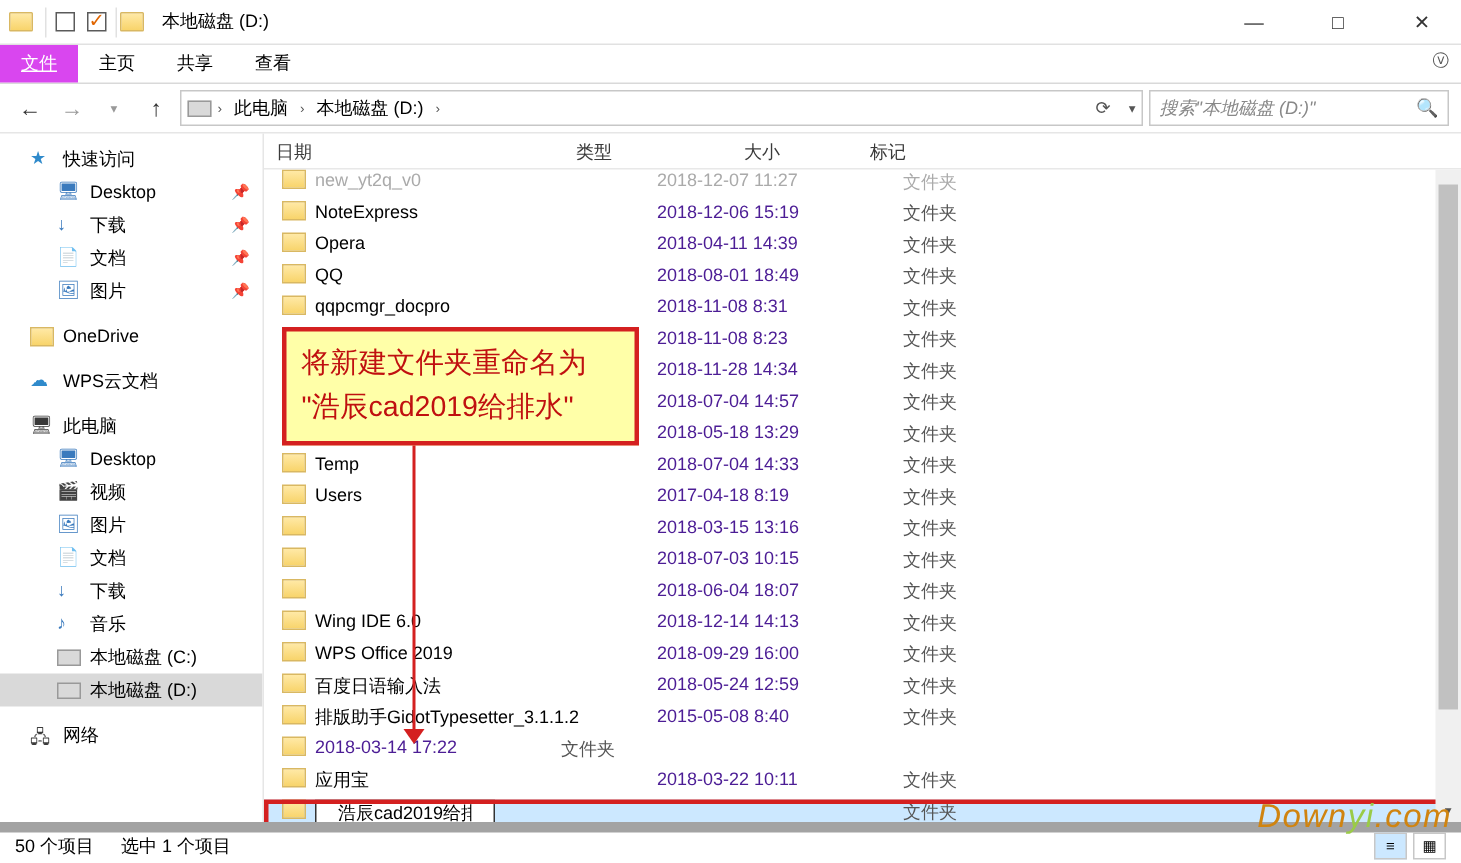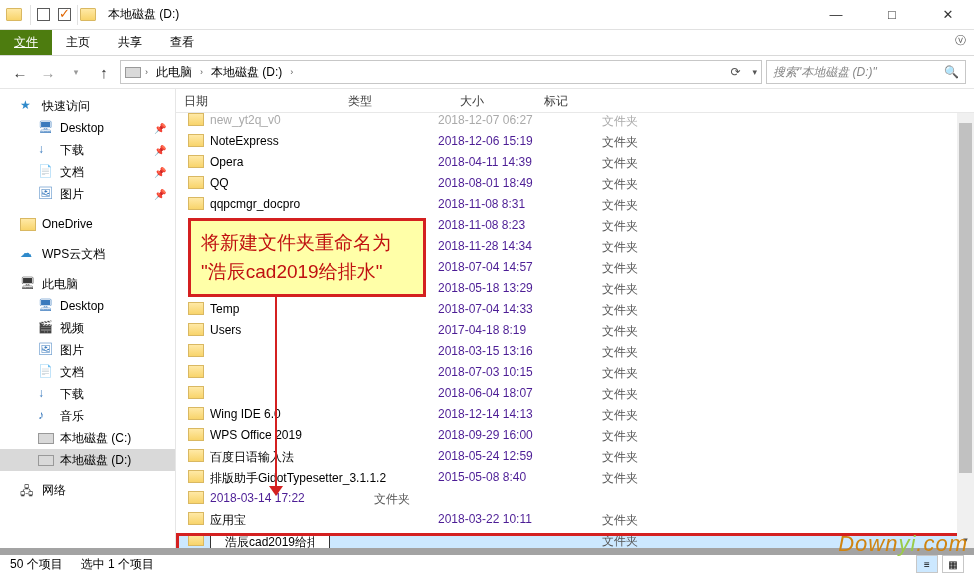--- a/index.html
+++ b/index.html
@@ -10,21 +10,21 @@
 .titlebar .wc span { width:40px; text-align:center; color:#333; font-size:13px; }
 .titlebar .ico { margin-right:6px; }
 .chk { width:13px; height:13px; border:1px solid #5a5a5a; margin:0 4px; display:inline-block; vertical-align:middle; }
 .chk.checked { background:#fff; position:relative; }
 .chk.checked::after { content:"✓"; color:#e06500; position:absolute; top:-3px; left:0; font-size:13px; }
 .fico { width:16px; height:13px; background:linear-gradient(#ffe9a6,#f8d46b); border:1px solid #d9b862; border-radius:1px; display:inline-block; vertical-align:middle; }
 .vline { width:1px; height:20px; background:#e1e1e1; display:inline-block; margin:0 2px; vertical-align:middle; }
 
 .ribbon { display:flex; height:26px; align-items:flex-start; border-bottom:1px solid #d9d9d9; background:#fff; }
 .ribbon-tab { padding:4px 14px; font-size:12px; }
-.ribbon-tab.active { background:#4d7c0f; color:#fff;text-decoration:underline; }
+.ribbon-tab.active { background:#d946ef; color:#fff;text-decoration:underline; }
 .ribbon-right { margin-left:auto; display:flex; gap:8px; padding:3px 8px; }
 
 .addr { display:flex; align-items:center; height:32px; padding:3px 8px; background:#fff; gap:4px; }
 .nav-btn { width:24px; height:24px; display:flex; align-items:center; justify-content:center; color:#999; font-size:15px; }
 .nav-btn.en { color:#333; }
 .addr-box { flex:1; border:1px solid #c7c7c7; height:24px; display:flex; align-items:center; padding:0 4px; gap:4px; }
 .crumb { padding:2px 4px; display:flex; align-items:center; gap:2px; }
 .crumb-sep { font-size:9px; color:#555; }
 .search-box { width:200px; border:1px solid #c7c7c7; height:24px; display:flex; align-items:center; padding:0 6px; color:#888; font-style:italic; }
 .search-box .sico { margin-left:auto; font-style:normal; color:#555; }
@@ -42,21 +42,21 @@
 .folder-i { background:linear-gradient(#ffe9a6,#f8d46b); border:1px solid #d9b862; width:16px; height:13px; }
 .cloud { color:#2f8acb; }
 .pc { color:#3a3a3a; }
 .drive { background:#d9d9d9; width:16px; height:11px; border:1px solid #999; }
 
 .main { flex:1; display:flex; flex-direction:column; position:relative; }
 .columns { display:flex; height:24px; border-bottom:1px solid #e8e8e8; color:#3a3a3a; }
 .columns div { padding:4px 8px; }
 .c-name { width:254px; }
 .c-date { width:164px; }
-.c-type { width:112px; }
+.c-type { width:112px;margin-left:36px; }
 .c-size { width:84px; }
 .c-tag { width:82px; }
 .filelist { flex:1; overflow:hidden; position:relative; }
 .row { display:flex; height:21px; align-items:flex-start; padding-left:12px; }
 .row .fico2 { width:16px; height:13px; background:linear-gradient(#ffe9a6,#f8d46b); border:1px solid #d9b862; margin-right:6px; }
 .row .nm { width:228px; white-space:nowrap; overflow:hidden; }
 .row .dt { width:164px; color:#4c1d95; }
 .row .tp { width:112px; color:#555; }
 .row.dim { color:#aaa; }
 .row.dim .dt, .row.dim .tp { color:#aaa; }
@@ -219,21 +219,21 @@
     <div class="columns">
       <div class="c-date">日期</div>
       <div class="c-type">类型</div>
       <div class="c-size">大小</div>
       <div class="c-tag">标记</div>
     </div>
     <div class="filelist" id="filelist">
       <div class="row dim">
           <span class="fico2"></span>
           <span class="nm">new_yt2q_v0</span>
-          <span class="dt">2018-12-07 06:27</span>
+          <span class="dt">2018-12-07 11:27</span>
           <span class="tp">文件夹</span>
         </div>
         <div class="row">
           <span class="fico2"></span>
           <span class="nm">NoteExpress</span>
           <span class="dt">2018-12-06 15:19</span>
           <span class="tp">文件夹</span>
         </div>
         <div class="row">
           <span class="fico2"></span>

